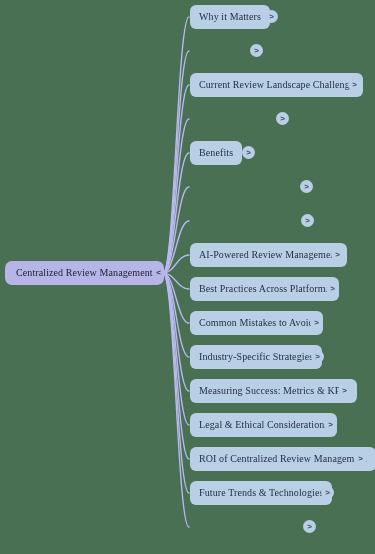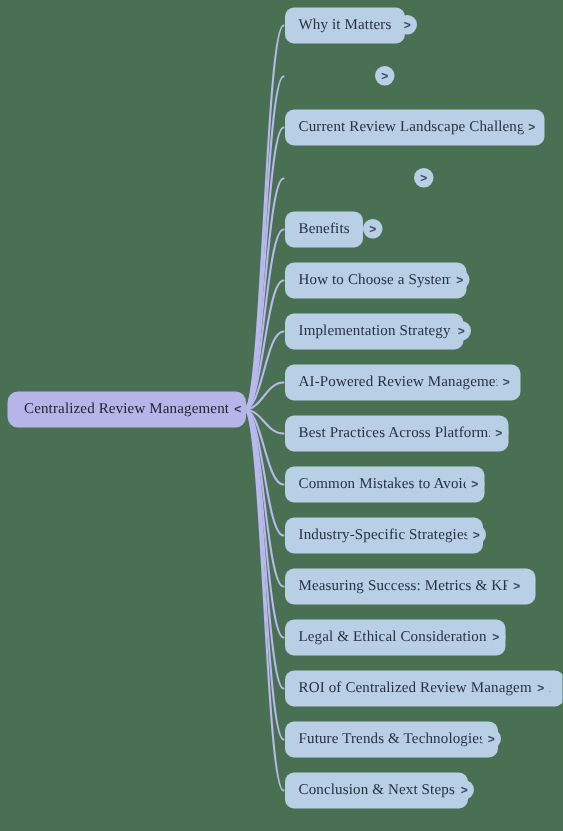--- a/index.html
+++ b/index.html
@@ -83,27 +83,21 @@
     <div class="toggle" style="left: 250px; top: 44px;">&gt;</div>
     <div class="node" style="left: 190px; top: 73px; min-width: 151px;">
       <span>Current Review Landscape Challenge</span>
     </div>
     <div class="toggle" style="left: 348px; top: 78px;">&gt;</div>
     <div class="toggle" style="left: 276px; top: 112px;">&gt;</div>
     <div class="node" style="left: 190px; top: 141px; min-width: 45px; text-align: right;">
       <span>Benefits</span>
     </div>
     <div class="toggle" style="left: 242px; top: 146px;">&gt;</div>
-    <div class="node" style="left: 190px; top: 175px; min-width: 103px;">
-      <span>How to Choose a System</span>
-    </div>
     <div class="toggle" style="left: 300px; top: 180px;">&gt;</div>
-    <div class="node" style="left: 190px; top: 209px; min-width: 104px;">
-      <span>Implementation Strategy</span>
-    </div>
     <div class="toggle" style="left: 301px; top: 214px;">&gt;</div>
     <div class="node" style="left: 190px; top: 243px; min-width: 134px;">
       <span>AI-Powered Review Management</span>
     </div>
     <div class="toggle" style="left: 331px; top: 248px;">&gt;</div>
     <div class="node" style="left: 190px; top: 277px; min-width: 129px;">
       <span>Best Practices Across Platforms</span>
     </div>
     <div class="toggle" style="left: 326px; top: 282px;">&gt;</div>
     <div class="node" style="left: 190px; top: 311px; min-width: 113px;">
@@ -123,21 +117,18 @@
     </div>
     <div class="toggle" style="left: 324px; top: 418px;">&gt;</div>
     <div class="node" style="left: 190px; top: 447px; min-width: 157px;">
       <span>ROI of Centralized Review Management</span>
     </div>
     <div class="toggle" style="left: 354px; top: 452px;">&gt;</div>
     <div class="node" style="left: 190px; top: 481px; min-width: 124px;">
       <span>Future Trends &amp; Technologies</span>
     </div>
     <div class="toggle" style="left: 321px; top: 486px;">&gt;</div>
-    <div class="node" style="left: 190px; top: 515px; min-width: 106px;">
-      <span>Conclusion &amp; Next Steps</span>
-    </div>
     <div class="toggle" style="left: 303px; top: 520px;">&gt;</div>
     <div class="node root" style="left: 5px; top: 261px; min-width: 143px;">
       <span>Centralized Review Management</span>
     </div>
     <div class="toggle root-toggle" style="left: 152px; top: 266px;">&lt;</div>
   </div>
 
 </body></html>

